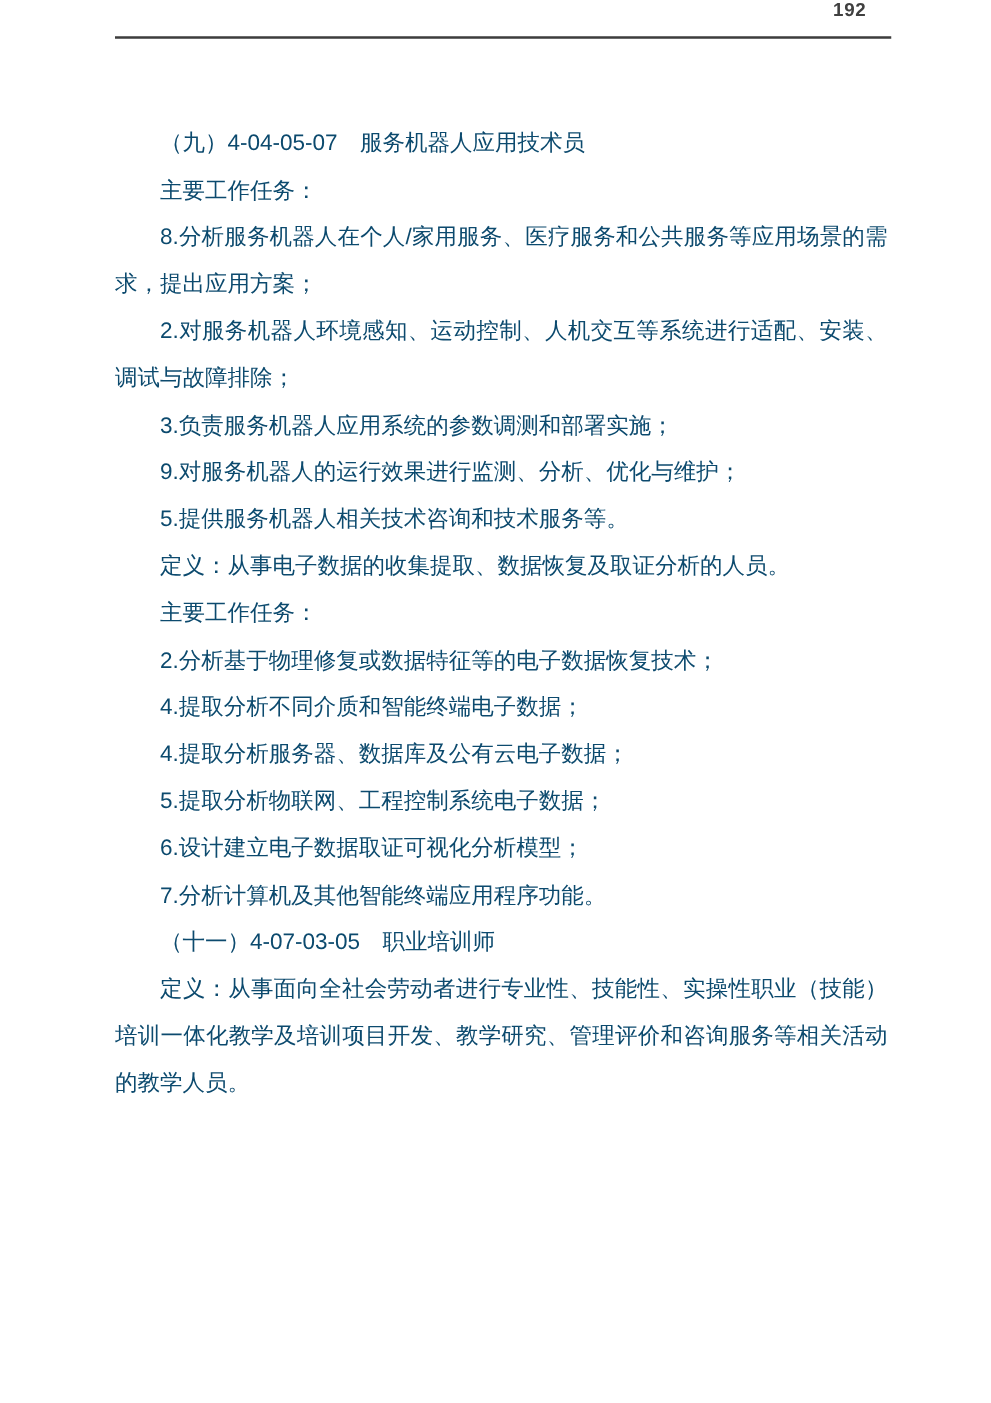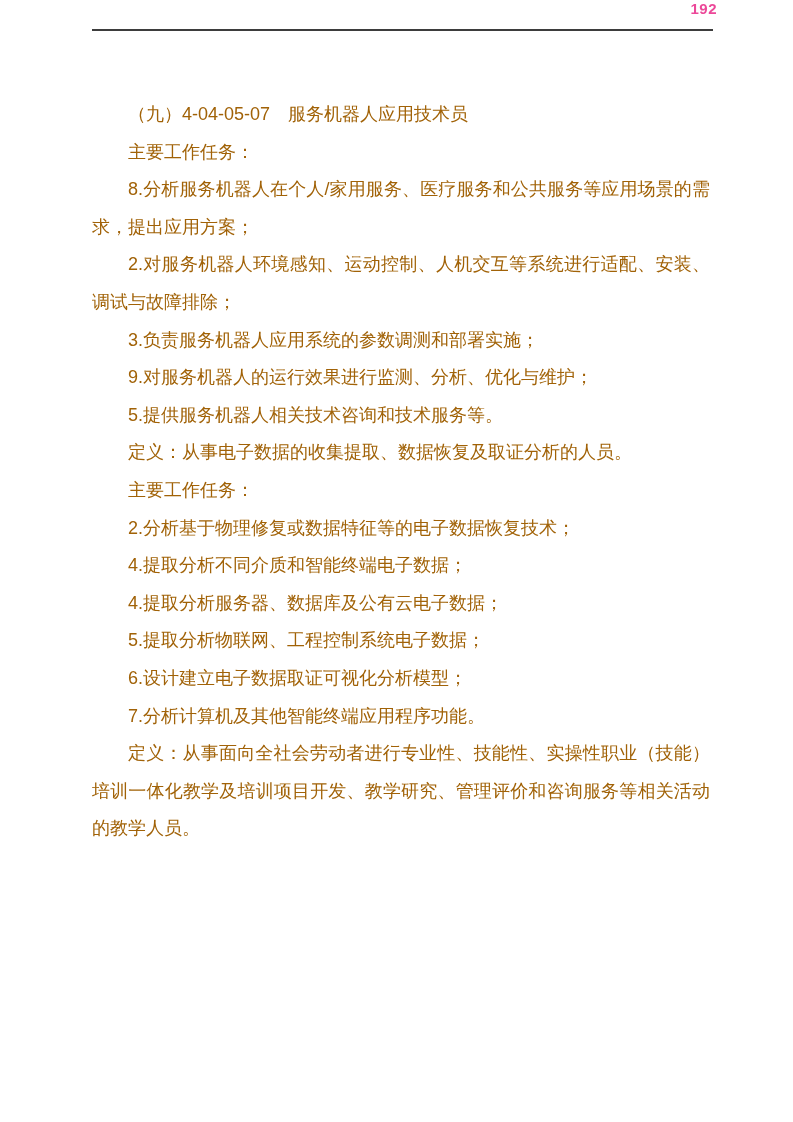--- a/index.html
+++ b/index.html
@@ -11,43 +11,43 @@
     position: relative;
     width: 793px;
     height: 1122px;
     background: #ffffff;
     overflow: hidden;
     font-family: "Liberation Sans", "DejaVu Sans", sans-serif;
   }
   .page-number {
     position: absolute;
     top: 0px;
-    right: 76px;
+    right: 100px;
     font-size: 15px;
     line-height: 18px;
     font-weight: 700;
-    color: #ec4899;
+    color: #404040;
     letter-spacing: 0.5px;
   }
   .header-rule {
     position: absolute;
     top: 29px;
     left: 92px;
     width: 621px;
     height: 2px;
     background: #3d3d3d;
   }
   .doc {
     position: absolute;
     top: 96px;
     left: 92px;
     width: 618px;
     font-size: 18px;
     line-height: 37.6px;
-    color: #a16207;
+    color: #0c4a6e;
     text-align: justify;
     text-justify: inter-character;
   }
   .doc p {
     margin: 0;
     padding: 0;
     text-indent: 2em;
   }
 </style>
 </head>
@@ -68,16 +68,17 @@
     <p>9.对服务机器人的运行效果进行监测、分析、优化与维护；</p>
     <p>5.提供服务机器人相关技术咨询和技术服务等。</p>
     <p>定义：从事电子数据的收集提取、数据恢复及取证分析的人员。</p>
     <p>主要工作任务：</p>
     <p>2.分析基于物理修复或数据特征等的电子数据恢复技术；</p>
     <p>4.提取分析不同介质和智能终端电子数据；</p>
     <p>4.提取分析服务器、数据库及公有云电子数据；</p>
     <p>5.提取分析物联网、工程控制系统电子数据；</p>
     <p>6.设计建立电子数据取证可视化分析模型；</p>
     <p>7.分析计算机及其他智能终端应用程序功能。</p>
+    <p>（十一）4-07-03-05　职业培训师</p>
     <p>定义：从事面向全社会劳动者进行专业性、技能性、实操性职业（技能）培训一体化教学及培训项目开发、教学研究、管理评价和咨询服务等相关活动的教学人员。</p>
   </div>
 
 </div>
 
 </body></html>

